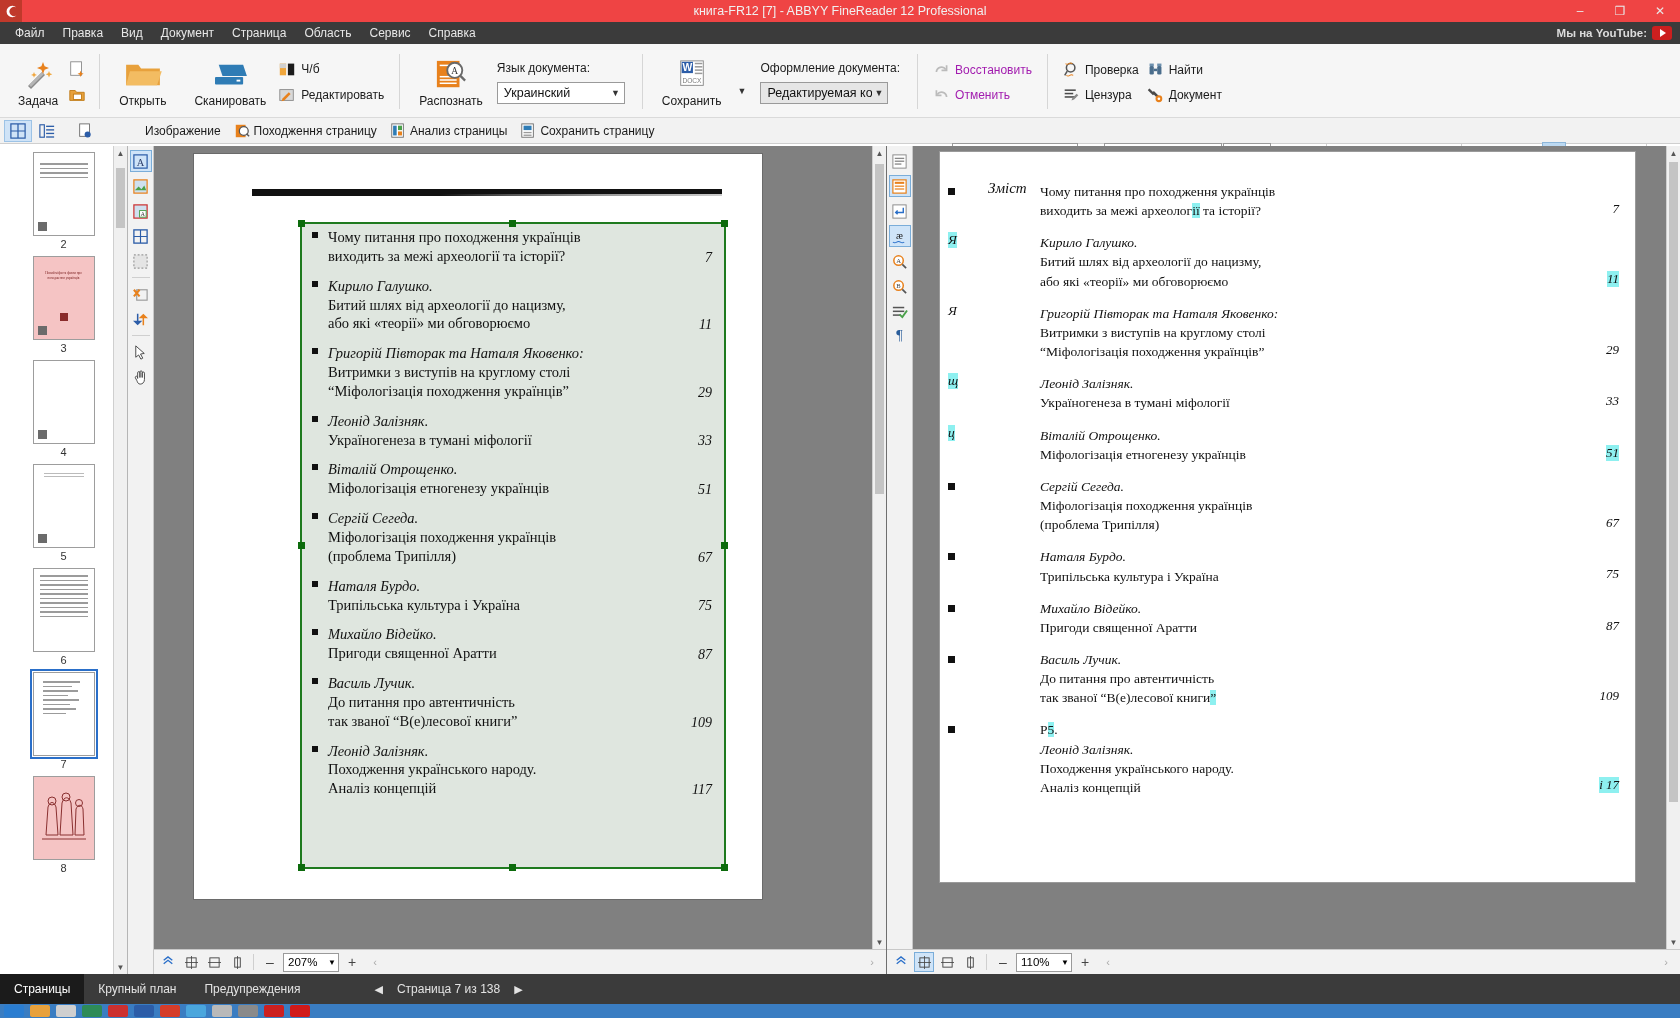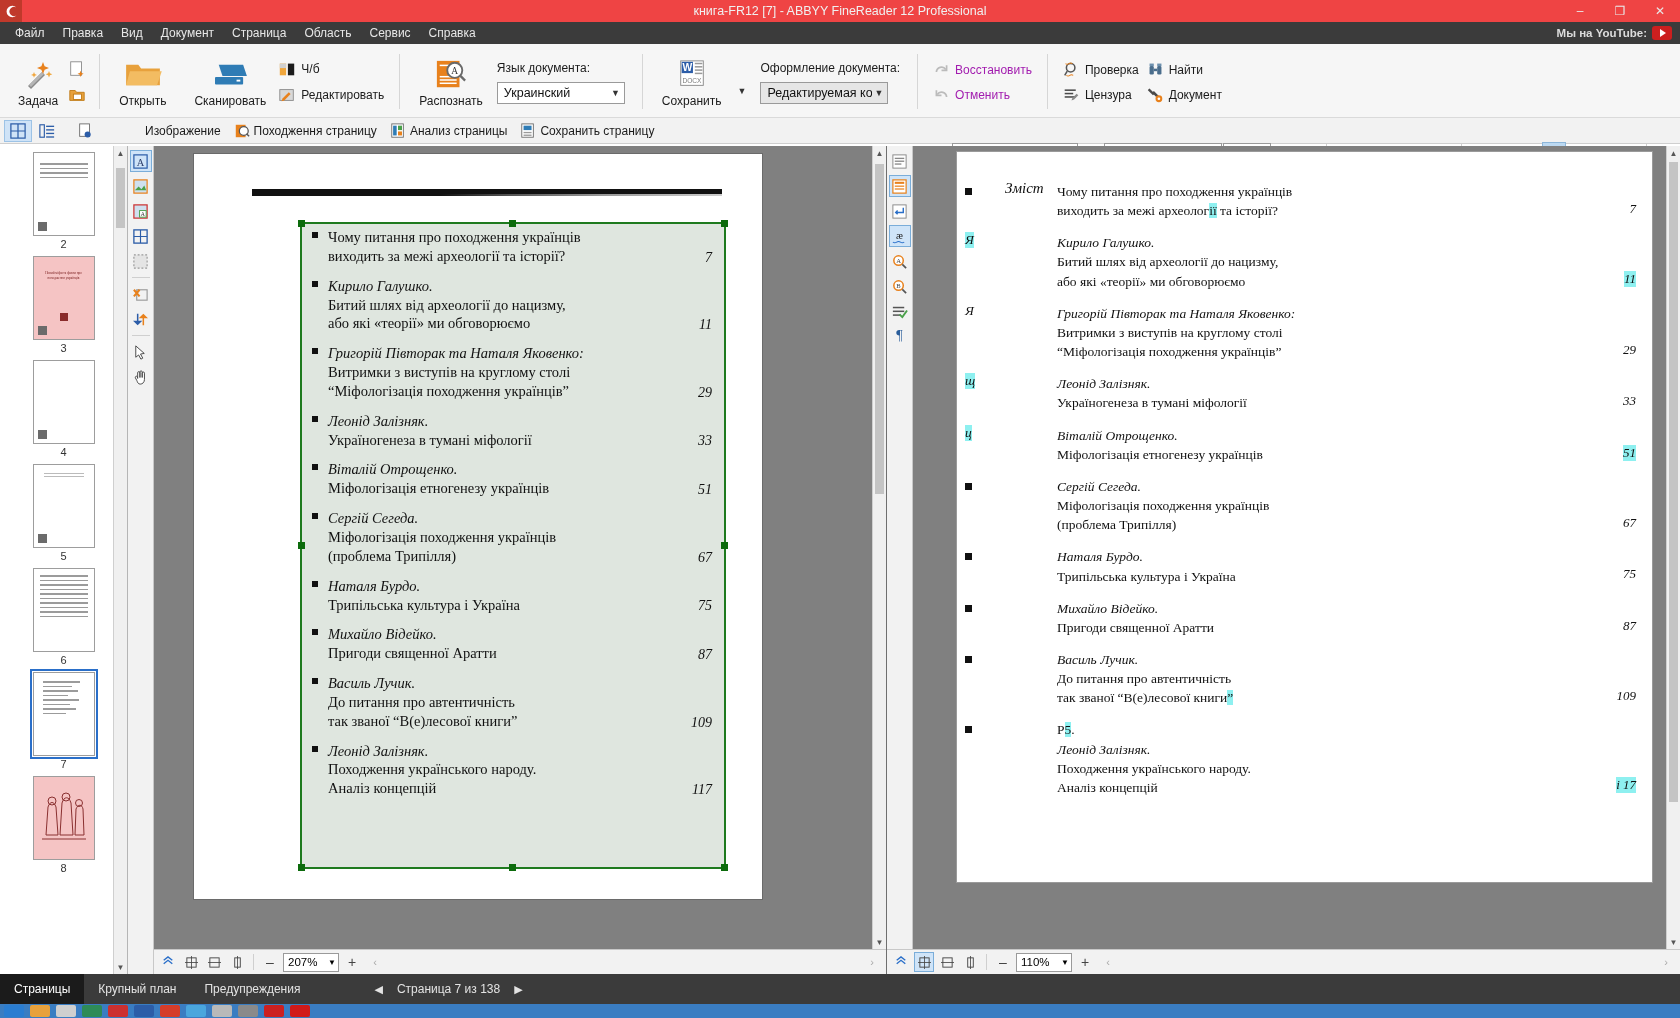--- a/index.html
+++ b/index.html
@@ -208,21 +208,21 @@
     width: 794px; background: #808080; position: relative;
     display: flex; flex-direction: column; border-left: 1px solid #6f6f6f;
   }
   .textpane-top { flex: 1; display: flex; position: relative; overflow: hidden; }
   .ttools {
     width: 26px; background: #f2f2f2; border-right: 1px solid #c8c8c8;
     padding-top: 4px; display: flex; flex-direction: column; align-items: center; gap: 3px;
   }
   .textscroll { flex: 1; position: relative; overflow: hidden; background: #808080; }
   .textpage {
-    position: absolute; left: 44px; top: 6px; width: 695px; height: 730px;
+    position: absolute; left: 27px; top: 6px; width: 695px; height: 730px;
     background: #fff; box-shadow: 0 0 0 1px #9a9a9a;
   }
   .rec-wrap { position: relative; padding: 30px 0 0 0; font-family: "Liberation Serif", serif; }
   .rec-title {
     position: absolute; left: 48px; top: 28px; font-style: italic;
     font-size: 15px; color: #111;
   }
   .rec-list { padding-left: 100px; padding-right: 30px; }
   .rec-entry { position: relative; margin-bottom: 13px; }
   .rec-bullet { position: absolute; left: -92px; top: 6px; width: 7px; height: 7px; background: #111; }

